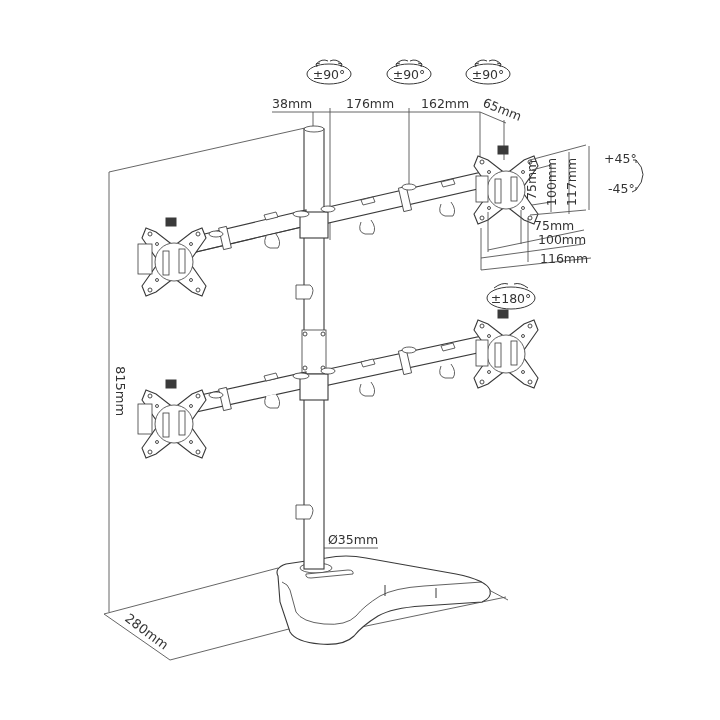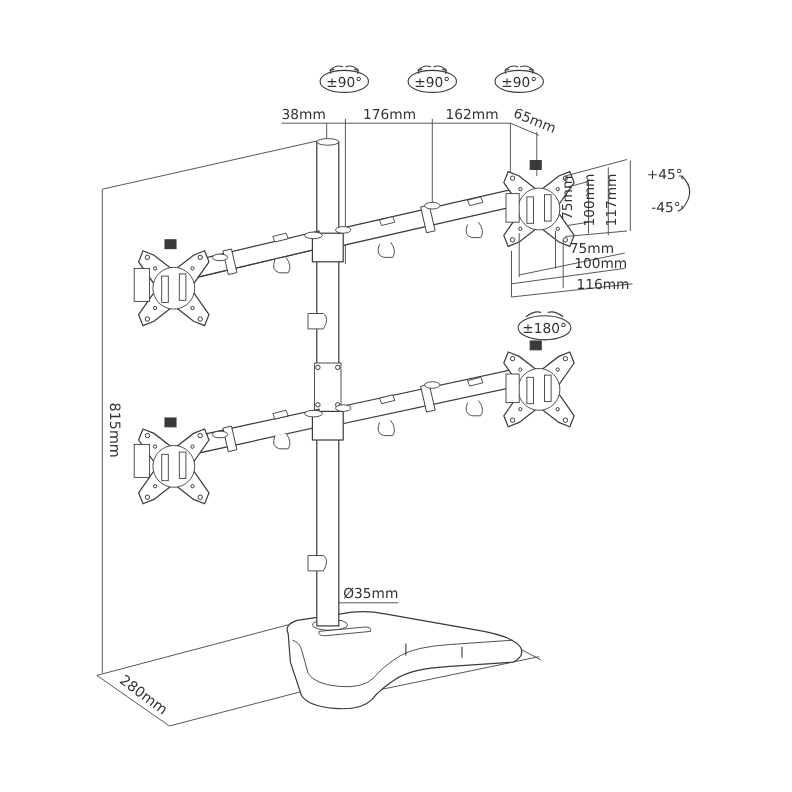--- a/index.html
+++ b/index.html
@@ -1,17 +1,17 @@
 <!DOCTYPE html>
 <html><head>
 <meta charset="utf-8">
 <style>
   html, body { margin: 0; padding: 0; background: #ffffff; }
   body { width: 720px; height: 720px; overflow: hidden; position: relative; font-family: "DejaVu Sans", sans-serif; }
-  #stage { position: absolute; left: 0; top: 0; width: 599px; height: 720px; }
+  #stage { position: absolute; left: 16px; top: 0; width: 599px; height: 720px; }
   svg text { font-family: "DejaVu Sans", sans-serif; fill: #333333; }
   .lbl { font-size: 12.5px; }
   .lbl-lg { font-size: 13px; }
   .ln { stroke: #3a3a3a; fill: none; stroke-width: 1; }
   .dim { stroke: #555555; fill: none; stroke-width: 0.9; }
   .part { stroke: #3a3a3a; fill: #ffffff; stroke-width: 1.1; }
   .part-thin { stroke: #3a3a3a; fill: #ffffff; stroke-width: 0.8; }
   .dark { fill: #3a3a3a; stroke: #3a3a3a; }
   .hole { fill: #ffffff; stroke: #3a3a3a; stroke-width: 0.9; }
 </style>

